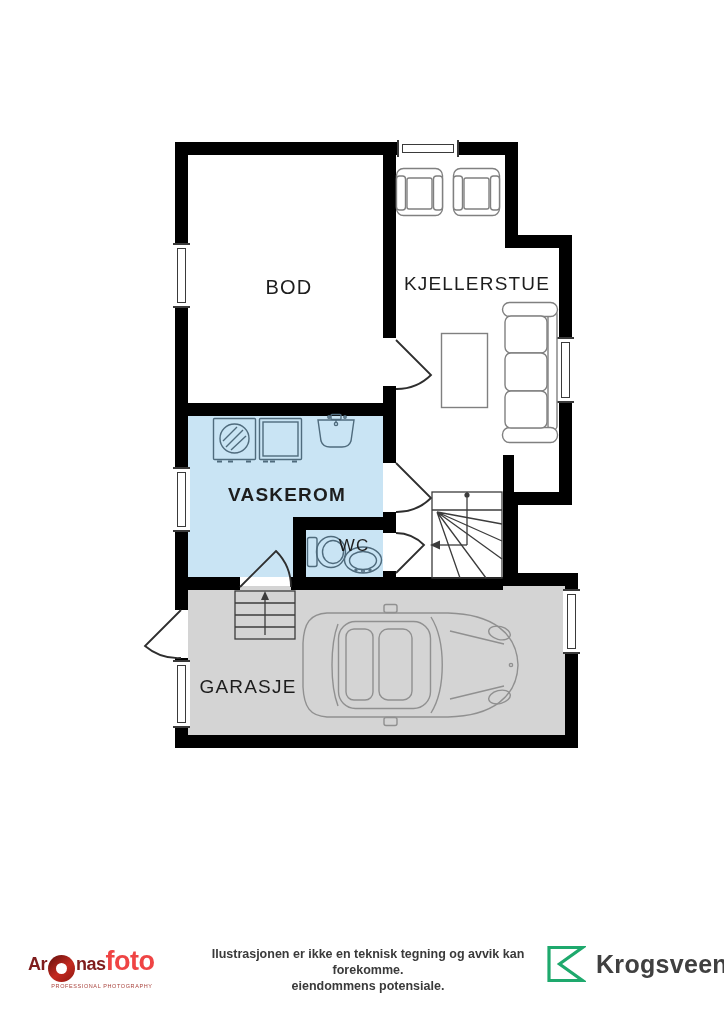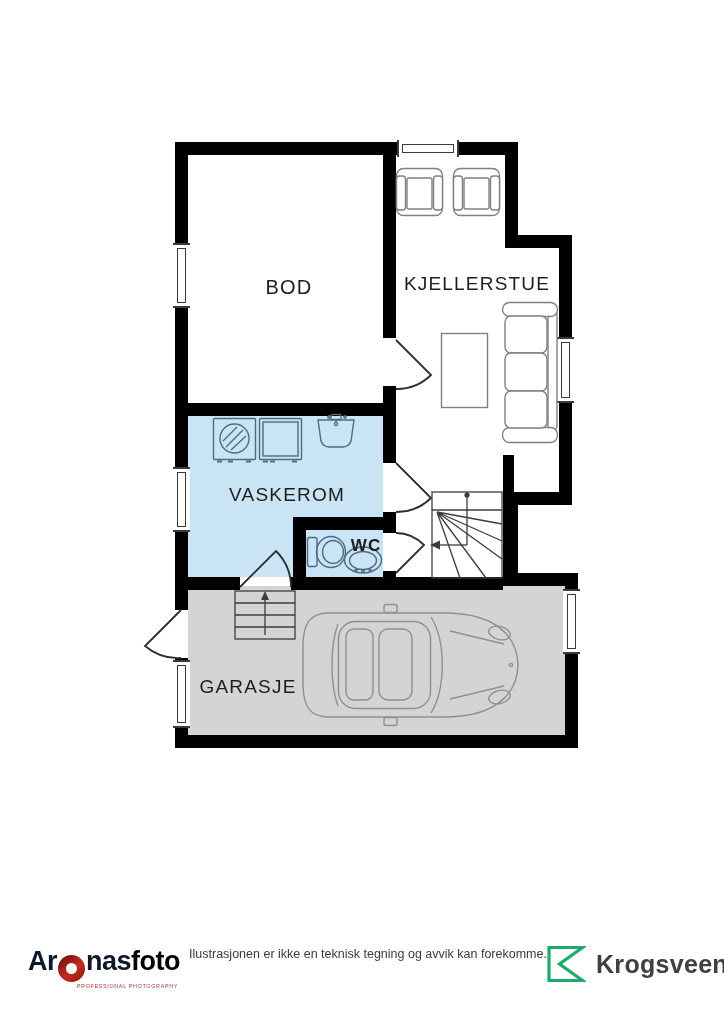--- a/index.html
+++ b/index.html
@@ -14,31 +14,31 @@
   .win{position:absolute;background:#fff;z-index:3;}
   .winV{border-top:2px solid #3a3a3a;border-bottom:2px solid #3a3a3a;}
   .winV .pane{position:absolute;left:4px;right:4px;top:3px;bottom:3px;border:1px solid #3a3a3a;}
   .winH{border-left:2px solid #3a3a3a;border-right:2px solid #3a3a3a;}
   .winH .pane{position:absolute;left:3px;right:3px;top:4px;bottom:4px;border:1px solid #3a3a3a;}
   .overlay{position:absolute;left:0;top:0;z-index:4;pointer-events:none;}
   .room-label{position:absolute;z-index:5;transform:translateX(-50%);white-space:nowrap;
               color:#1d1d1d;letter-spacing:1.2px;font-size:19px;}
   
   .aronas{position:absolute;left:28px;top:948px;line-height:1;}
-  .aronas .ltr{font-weight:700;font-size:27px;color:#0f172a;letter-spacing:-0.5px;}
-  .aronas .foto{font-weight:700;font-size:27px;color:#000000;letter-spacing:-0.5px;}
+  .aronas .ltr{font-weight:700;font-size:18px;color:#7f1d1d;letter-spacing:-0.5px;}
+  .aronas .foto{font-weight:700;font-size:27px;color:#ef4444;letter-spacing:-0.5px;}
   .o-ring{display:inline-flex;align-items:center;justify-content:center;width:27px;height:27px;
           border-radius:50%;background:linear-gradient(140deg,#5f0f0c,#c42a20 55%,#8f1812);
           vertical-align:-4px;margin:0 1px;}
   .o-hole{width:11px;height:11px;border-radius:50%;background:#fff;}
   .aronas .tagline{font-size:5.5px;color:#a8423c;text-align:right;margin-top:2px;
                    letter-spacing:0.6px;padding-right:2px;}
   .disclaimer{position:absolute;left:183px;top:946px;width:370px;text-align:center;z-index:5;
               font-size:12.5px;line-height:1.28;color:#3a3a3a;}
-  .disclaimer span{display:block;}
+  .disclaimer span{display:block;font-weight:bold;}
   .krogsveen{position:absolute;left:546px;top:944px;display:flex;align-items:center;gap:10px;}
   .krogsveen .kname{font-weight:700;font-size:25px;color:#404040;letter-spacing:0.3px;}
 </style>
 </head>
 <body>
 
 <div class="page">
 
   <div class="fill fill-wet" style="left:188px;top:416px;width:195px;height:161px;"></div>
   <div class="fill fill-garage" style="left:188px;top:586px;width:377px;height:149px;"></div>
@@ -181,35 +181,36 @@
       <ellipse cx="499.5" cy="633" rx="11" ry="6.5" transform="rotate(14 499.5 633)"></ellipse>
       <ellipse cx="499.5" cy="697" rx="11" ry="6.5" transform="rotate(-14 499.5 697)"></ellipse>
       <circle cx="511" cy="665" r="1.6"></circle>
       <rect x="384" y="604.5" width="13" height="8" rx="2"></rect>
       <rect x="384" y="717.5" width="13" height="8" rx="2"></rect>
     </g>
   </svg>
 
   <div class="room-label" style="left:289px;top:276px;font-size:20px;">BOD</div>
   <div class="room-label" style="left:477px;top:273px;text-align:right;">KJELLERSTUE</div>
-  <div class="room-label" style="left:287px;top:484px;">VASKEROM</div>
-  <div class="room-label" style="left:366px;top:536px;font-size:17px;font-weight:bold;">WC</div>
+  <div class="room-label" style="left:287px;top:484px;font-weight:bold;">VASKEROM</div>
+  <div class="room-label" style="left:354px;top:536px;font-size:17px;">WC</div>
   <div class="room-label" style="left:248px;top:676px;">GARASJE</div>
 
   <div class="aronas">
     <div>
       <span class="ltr">Ar</span><span class="o-ring">
           <span class="o-hole"></span>
         </span><span class="ltr">nas</span><span class="foto">foto</span>
     </div>
     <div class="tagline">PROFESSIONAL PHOTOGRAPHY</div>
   </div>
 
   <div class="disclaimer">
     <span>Ilustrasjonen er ikke en teknisk tegning og avvik kan forekomme.</span>
+    <span>eiendommens potensiale.</span>
   </div>
 
   <div class="krogsveen">
     <svg width="40" height="40" viewBox="0 0 40 40">
       <polygon points="3,3.5 36.5,3.5 13.5,20 36.5,36.5 3,36.5" fill="none" stroke="#1ea96d" stroke-width="3.2"></polygon>
     </svg>
     <span class="kname">Krogsveen</span>
   </div>
 
 </div>

